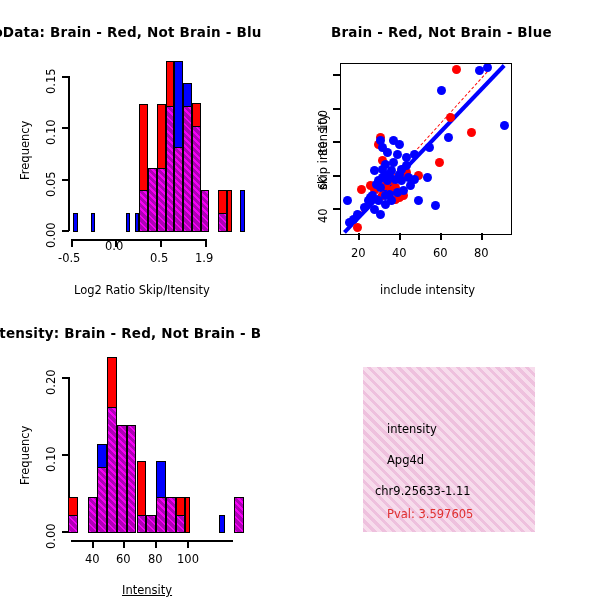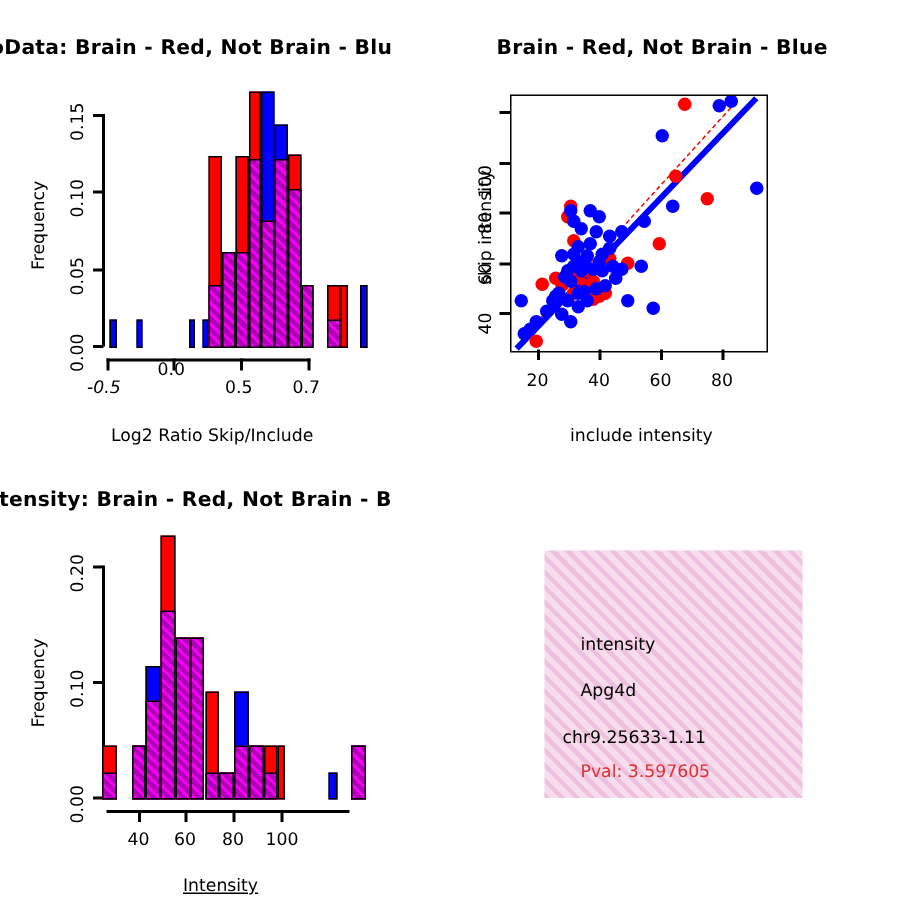--- a/index.html
+++ b/index.html
@@ -76,26 +76,26 @@
       <div class="bar b-red" style="left: 158.049px; width: 4.56585px; height: 42.2629px; bottom: 0px;"></div>
       <div class="bar b-blue" style="left: 171.044px; width: 4.56585px; height: 42.2629px; bottom: 0px;"></div>
     </div>
 
   <div class="axisline" style="left:71px;top:239px;width:136px;height:2.4px;"></div>
   <div class="axisline" style="left:71px;top:239px;width:2.4px;height:8px;"></div>
   <div class="axisline" style="left:115px;top:239px;width:2.4px;height:8px;"></div>
   <div class="axisline" style="left:160px;top:239px;width:2.4px;height:8px;"></div>
   <div class="axisline" style="left:205px;top:239px;width:2.4px;height:8px;"></div>
 
-  <div class="tick-lab" style="left:58px;top:251px;font-style:italic;">-0.5</div>
+  <div class="tick-lab" style="left:58px;top:251px;">-0.5</div>
   <div class="tick-lab" style="left:105px;top:239px;">0.0</div>
   <div class="tick-lab" style="left:150px;top:251px;">0.5</div>
-  <div class="tick-lab" style="left:195px;top:251px;">0.7</div>
-
-  <div class="axlab" style="left:74px;top:283px;">Log2 Ratio Skip/Include</div>
+  <div class="tick-lab" style="left:195px;top:251px;">1.9</div>
+
+  <div class="axlab" style="left:74px;top:283px;">Log2 Ratio Skip/Itensity</div>
 </div>
 
 <div class="panel" style="left:300px;top:0;width:300px;height:305px;">
 
   <div class="ttl" style="left:31px;top:24px;">Brain - Red, Not Brain - Blue</div>
 
   <div class="axlab vert" style="left:16px;top:190px;transform:rotate(-90deg);">skip intensity</div>
 
   <div class="scatterbox" style="left:40px;top:63px;width:170px;height:170px;">
     <div style="position:absolute;inset:0;">

